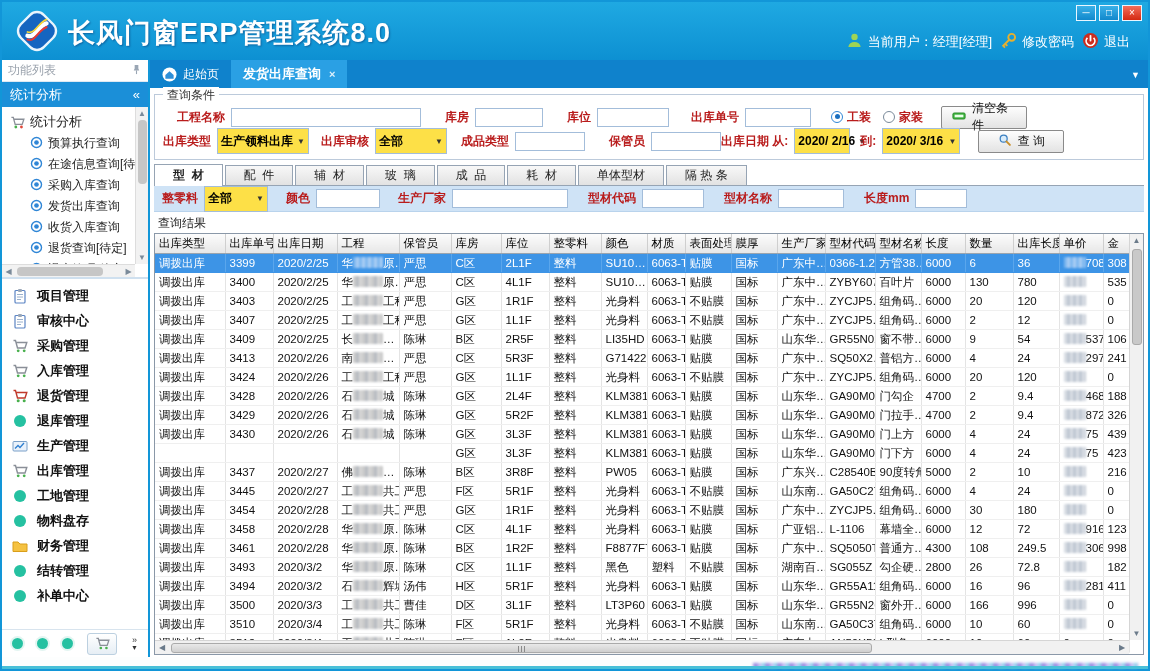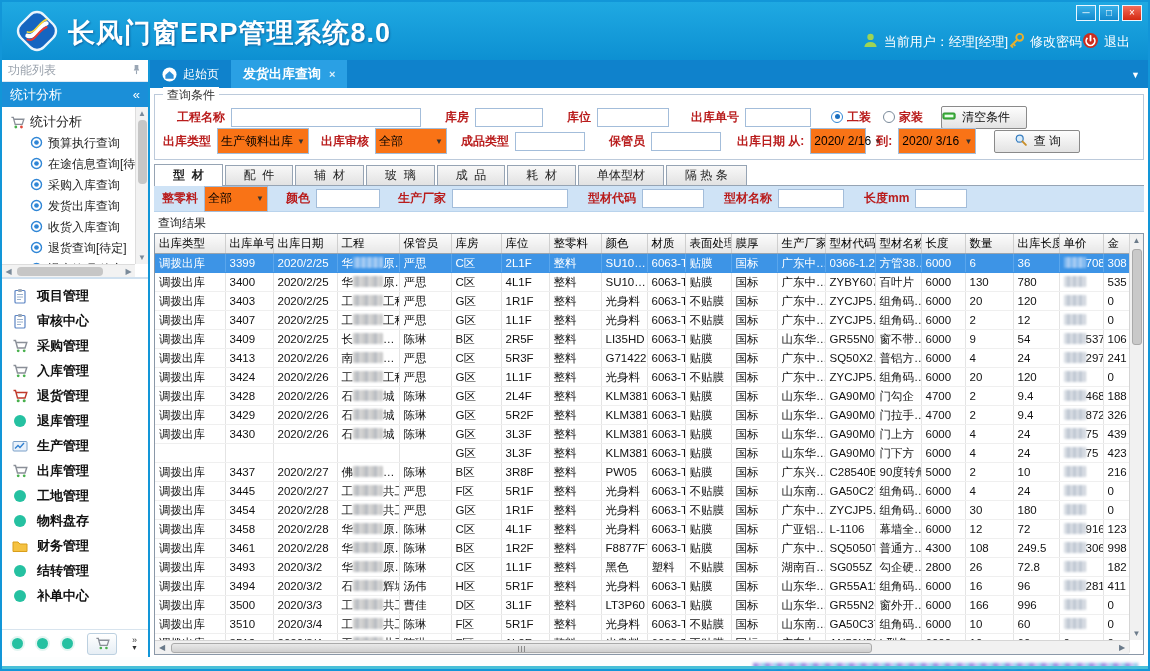--- a/index.html
+++ b/index.html
@@ -8,21 +8,21 @@
   .window { width:1150px; height:671px; border:2px solid #1296d8; background:#fff; position:relative; display:flex; flex-direction:column; }
 
   
   .topbar { height:58px; background:linear-gradient(#1fa9e2,#0d90d2); position:relative; flex:none; }
   .brand { position:absolute; left:14px; top:8px; display:flex; align-items:center; }
   .brand svg { width:42px; height:42px; }
   .app-title { color:#fff; font-size:27px; font-weight:bold; margin-left:10px; text-shadow:1px 1px 2px rgba(0,0,60,.35); letter-spacing:1px; }
   .winctrl { position:absolute; right:6px; top:3px; display:flex; gap:3px; }
   .wbtn { width:20px; height:16px; border:1px solid #e9f6ff; background:linear-gradient(#3ab1e8,#1188cc); color:#fff; font-size:10px; line-height:14px; text-align:center; cursor:default; }
   .wbtn.close { background:linear-gradient(#f36d5a,#d42a12); }
-  .userbar { position:absolute; right:18px; top:30px; display:flex; align-items:center; color:#fff; font-size:13px; }
+  .userbar { position:absolute; right:18px; top:30px; display:flex; align-items:center; gap:8px; color:#fff; font-size:13px; }
   .userbar svg { width:17px; height:17px; }
   .userbar .grp { display:flex; align-items:center; gap:5px; }
 
   
   .app-body { flex:1; display:flex; min-height:0; }
 
   
   .sidebar { width:148px; flex:none; border-right:2px solid #1296d8; display:flex; flex-direction:column; background:#fff; }
   .func-title { height:22px; border-bottom:1px solid #dfe9f2; color:#9aa2ac; display:flex; align-items:center; padding:0 6px; font-size:12px; }
   .func-title .spacer { flex:1; }
@@ -57,26 +57,26 @@
   .tab .home svg { width:15px; height:15px; }
   .tab .x { font-size:11px; color:#dff1fc; margin-left:2px; }
   .tab-chev { position:absolute; right:8px; top:10px; color:#fff; font-size:9px; }
 
   
   .qwrap { margin:6px 4px 2px 4px; border:1px solid #bccadb; position:relative; padding:10px 8px 6px 8px; flex:none; }
   .qtitle { position:absolute; top:-8px; left:8px; background:#fff; padding:0 4px; color:#333; font-size:12px; }
   .qrow { display:flex; align-items:center; height:24px; }
   .ql { color:#b91c1c; font-size:12px; white-space:nowrap;font-weight:bold; }
   .qi { height:19px; border:1px solid #a3bdda; background:#fff; font-size:12px; padding:0 3px; }
-  .qsel { height:19px; border:1px solid #a3bdda; background:#f97316; font-size:12px; display:flex; align-items:center; padding:12px 3px; white-space:nowrap; }
+  .qsel { height:19px; border:1px solid #a3bdda; background:#fde047; font-size:12px; display:flex; align-items:center; padding:12px 3px; white-space:nowrap;font-weight:bold; }
   .qsel .car { margin-left:auto; font-size:8px; color:#333; padding-left:3px; }
   .radio { width:12px; height:12px; border-radius:50%; border:1px solid #7a8a9a; background:#fff; display:inline-block; position:relative; margin-right:4px; vertical-align:-2px; }
   .radio.on { border-color:#2f86d6; }
   .radio.on:after { content:""; position:absolute; left:2.5px; top:2.5px; width:5px; height:5px; border-radius:50%; background:#1a6fc0; }
-  .btn { height:23px; border:1px solid #8a8a8a; background:linear-gradient(#fdfdfd,#e3e3e3); display:flex; align-items:center; gap:6px; padding:0 0; font-size:12px; color:#111; border-radius:2px; }
+  .btn { height:23px; border:1px solid #8a8a8a; background:linear-gradient(#fdfdfd,#e3e3e3); display:flex; align-items:center; gap:6px; padding:0 10px; font-size:12px; color:#111; border-radius:2px; }
   .btn svg { width:14px; height:14px; }
 
   
   .mat-tabs { display:flex; align-items:flex-end; height:22px; border-bottom:1px solid #96a4b4; margin:2px 4px 0 4px; flex:none; }
   .mtab { height:20px; line-height:19px; padding:0 18px; border:1px solid #96a4b4; border-bottom:none; background:linear-gradient(#f8f8f8,#e2e2e2); font-size:12px; color:#222; margin-right:2px; white-space:pre; }
   .mtab.active { background:#fff; height:22px; line-height:21px; font-weight:bold; position:relative; top:1px; }
   .filter-row { height:26px; background:#cfe3f6; border-bottom:1px solid #b9d3ec; margin:0 4px; display:flex; align-items:center; padding-left:8px; gap:6px; flex:none; }
   .filter-row .ql { font-size:12px; }
 
   
@@ -392,21 +392,21 @@
             </span>
           <span class="ql" style="margin-left:12px">出库审核</span>
           <span class="qsel" style="width:72px;margin-left:6px">
               <span>全部</span>
               <span class="car">▼</span>
             </span>
           <span class="ql" style="margin-left:14px">成品类型</span>
           <input class="qi" style="width: 70px; margin-left: 6px;">
           <span class="ql" style="margin-left:24px">保管员</span>
           <input class="qi" style="width: 70px; margin-left: 6px;">
-          <span class="ql" style="margin-left:16px"><span>出库日期</span> <span>从:</span></span>
+          <span class="ql" style=""><span>出库日期</span> <span>从:</span></span>
           <span class="qsel" style="width:56px;margin-left:6px">
               <span>2020/ 2/16</span>
               <span class="car">▼</span>
             </span>
           <span class="ql" style="margin-left:10px">到:</span>
           <span class="qsel" style="width:78px;margin-left:6px">
               <span>2020/ 3/16</span>
               <span class="car">▼</span>
             </span>
           <div class="btn" style="margin-left:18px;width:86px;justify-content:center">

